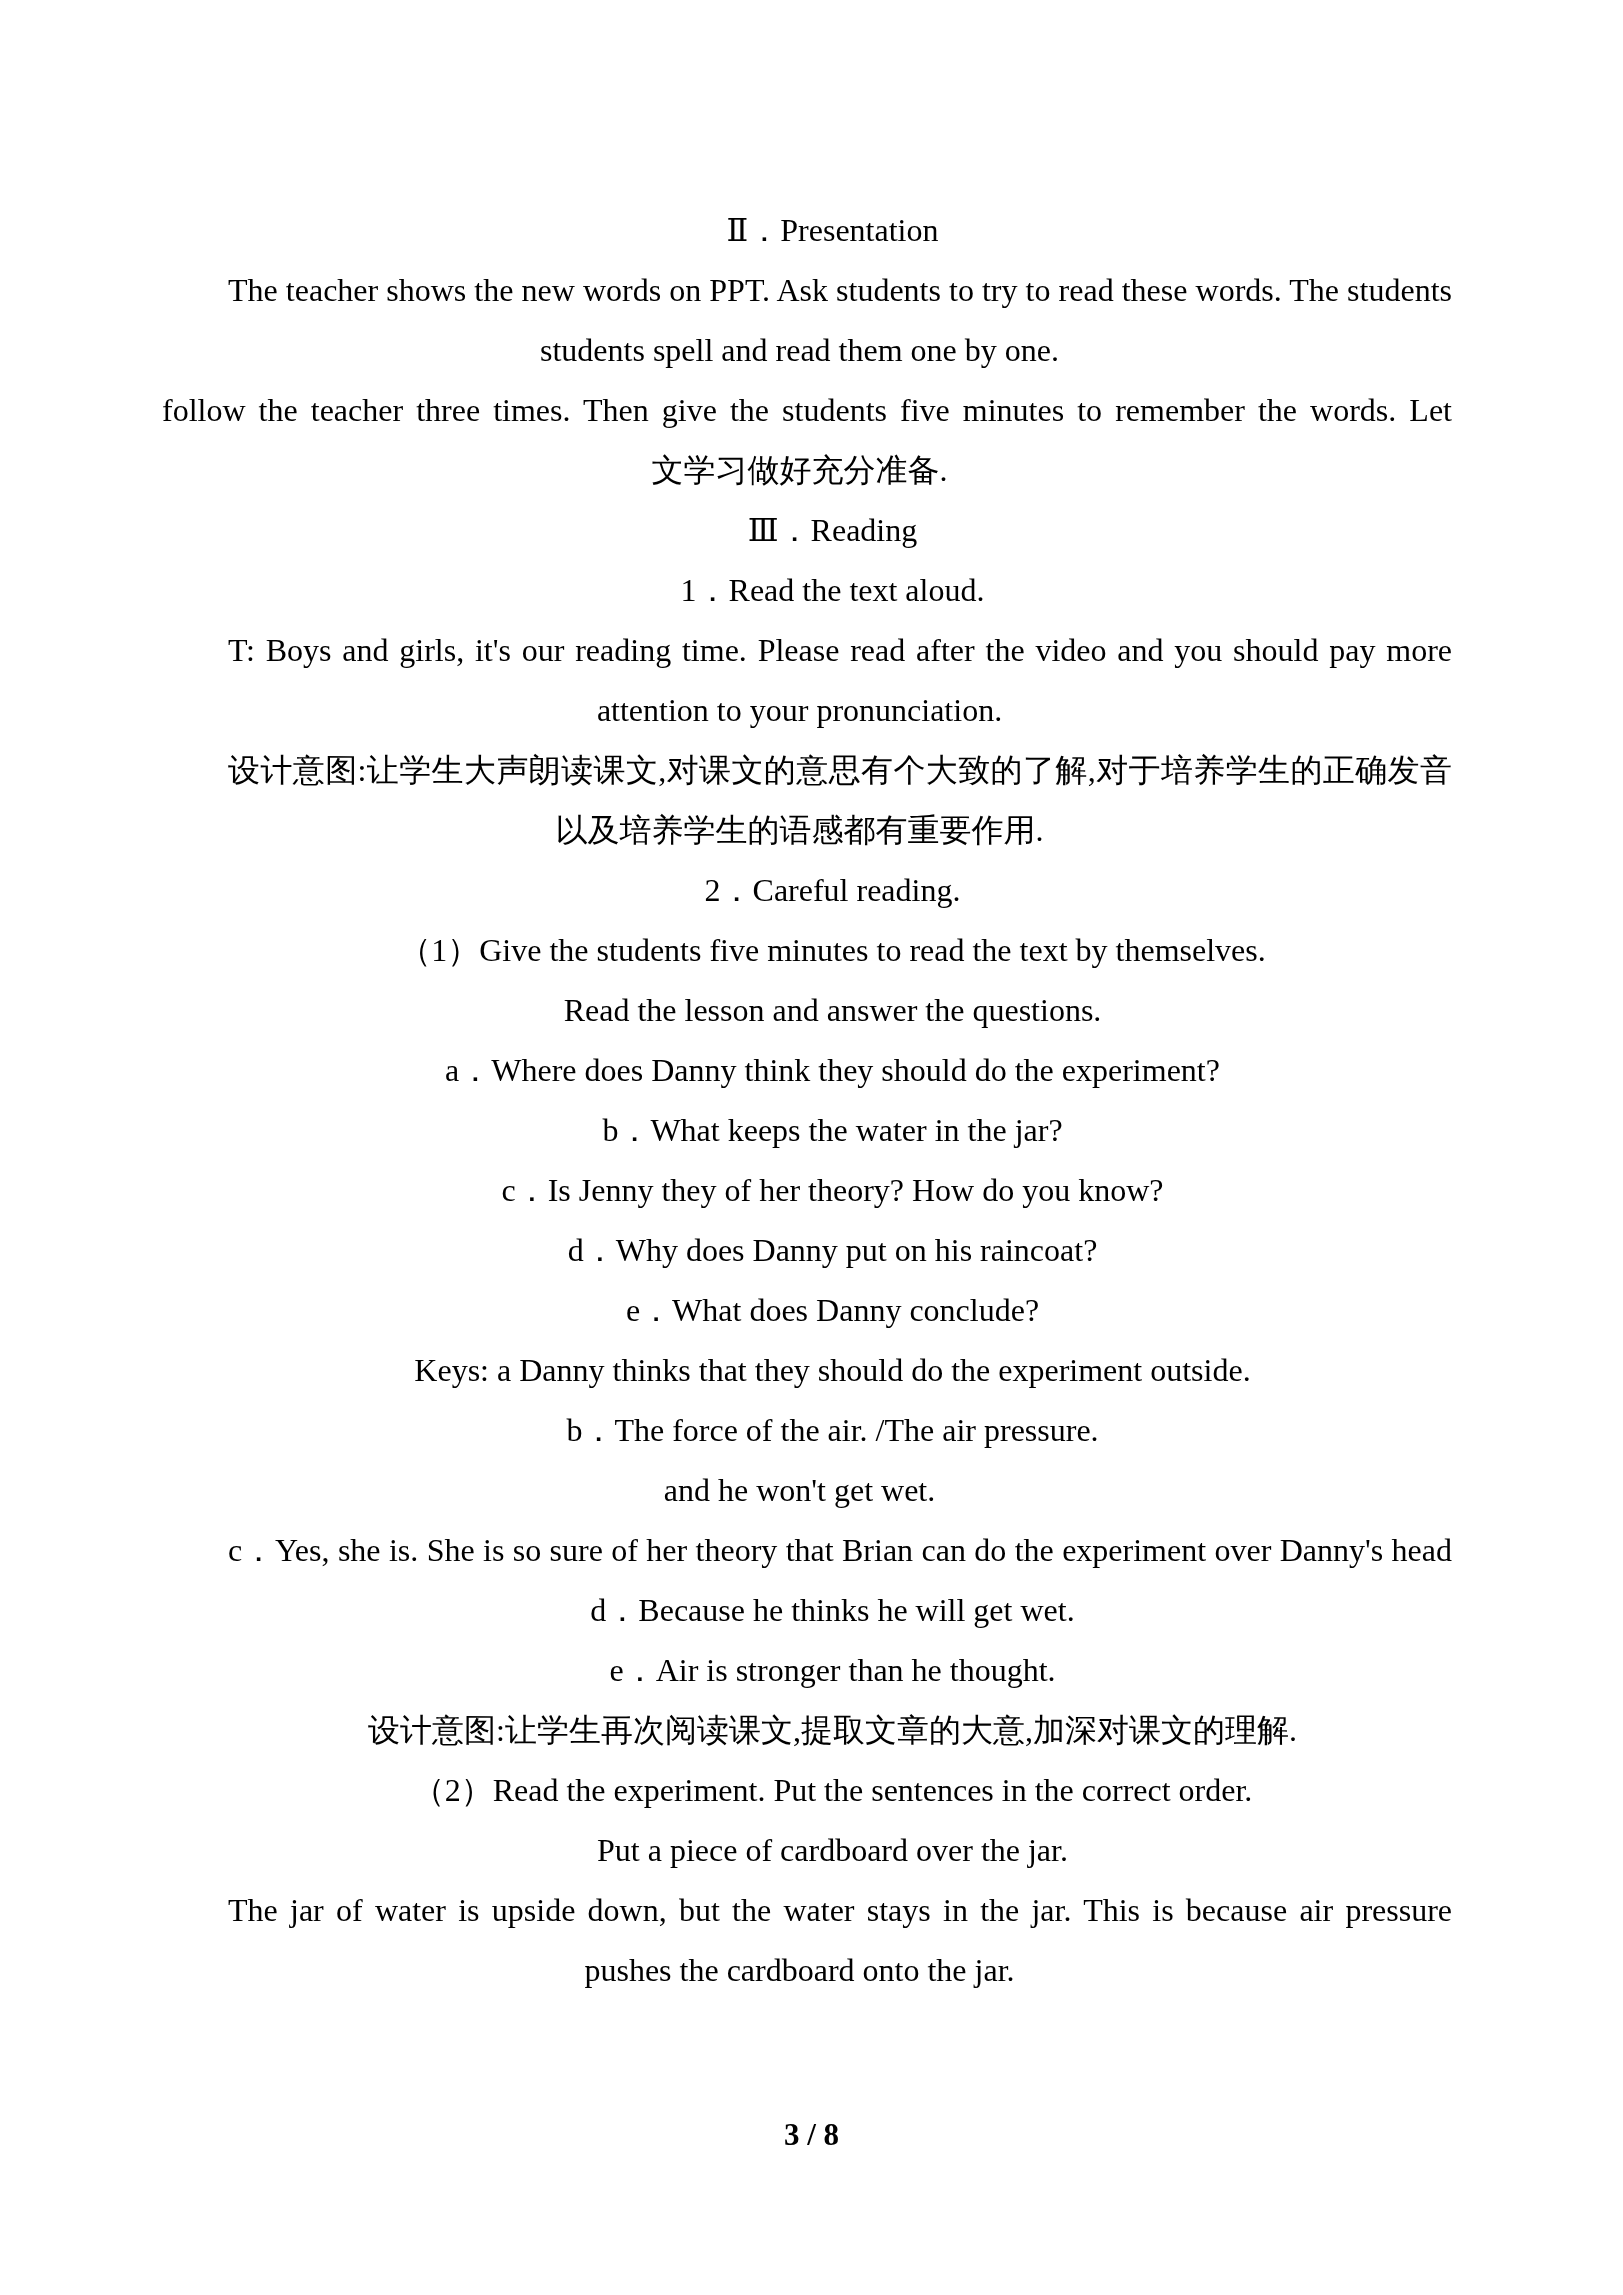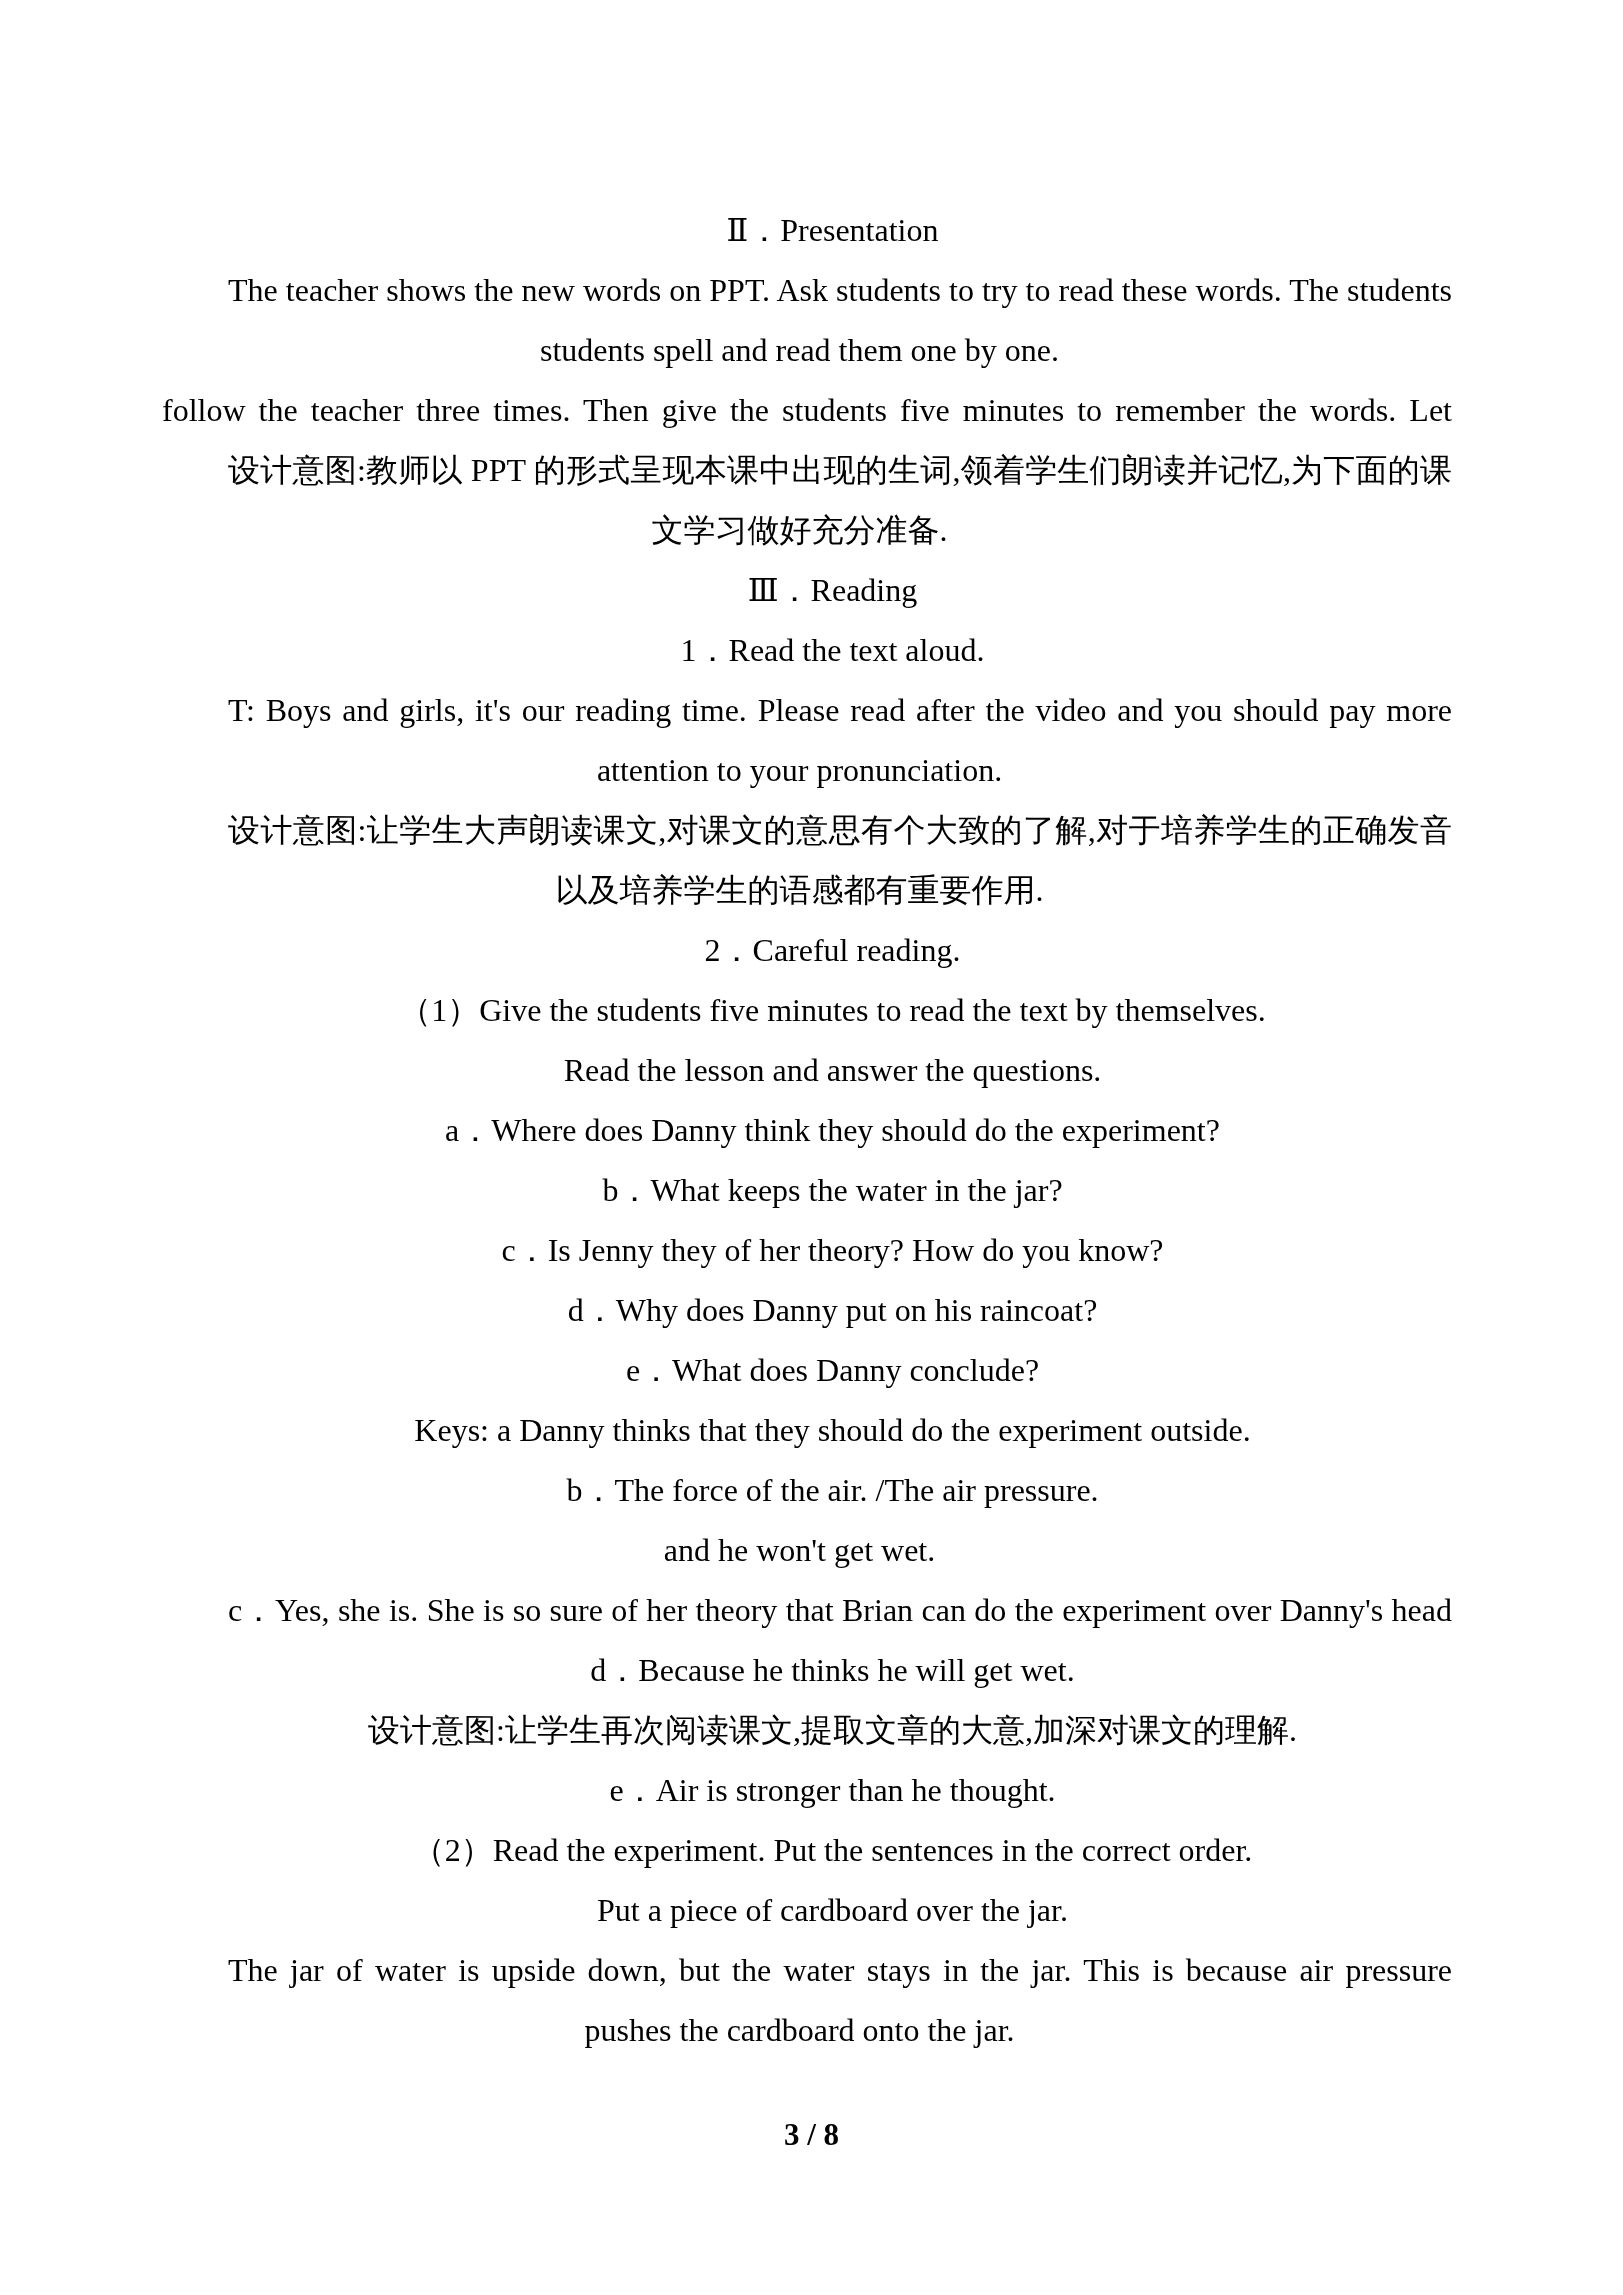--- a/index.html
+++ b/index.html
@@ -40,43 +40,42 @@
 </style>
 </head>
 <body>
 
 <div class="page">
   <div class="content">
     <div class="line indent">Ⅱ．Presentation</div>
     <div class="line indent justify">The teacher shows the new words on PPT. Ask students to try to read these words. The students</div>
     <div class="line">students spell and read them one by one.</div>
     <div class="line justify">follow the teacher three times. Then give the students five minutes to remember the words. Let</div>
-    <div class="line indent justify">设计意图:教师以 PPT 的形式呈现本课中出现的生词,领着学生们朗读并记忆,为下面的课</div>
     <div class="line">文学习做好充分准备.</div>
     <div class="line indent">Ⅲ．Reading</div>
     <div class="line indent">1．Read the text aloud.</div>
     <div class="line indent justify">T: Boys and girls, it's our reading time. Please read after the video and you should pay more</div>
     <div class="line">attention to your pronunciation.</div>
     <div class="line indent justify">设计意图:让学生大声朗读课文,对课文的意思有个大致的了解,对于培养学生的正确发音</div>
     <div class="line">以及培养学生的语感都有重要作用.</div>
     <div class="line indent">2．Careful reading.</div>
     <div class="line indent">（1）Give the students five minutes to read the text by themselves.</div>
     <div class="line indent">Read the lesson and answer the questions.</div>
     <div class="line indent">a．Where does Danny think they should do the experiment?</div>
     <div class="line indent">b．What keeps the water in the jar?</div>
     <div class="line indent">c．Is Jenny they of her theory? How do you know?</div>
     <div class="line indent">d．Why does Danny put on his raincoat?</div>
     <div class="line indent">e．What does Danny conclude?</div>
     <div class="line indent">Keys: a Danny thinks that they should do the experiment outside.</div>
     <div class="line indent">b．The force of the air. /The air pressure.</div>
     <div class="line">and he won't get wet.</div>
     <div class="line indent justify">c．Yes, she is. She is so sure of her theory that Brian can do the experiment over Danny's head</div>
     <div class="line indent">d．Because he thinks he will get wet.</div>
+    <div class="line indent">e．Air is stronger than he thought.</div>
     <div class="line indent">设计意图:让学生再次阅读课文,提取文章的大意,加深对课文的理解.</div>
-    <div class="line indent">e．Air is stronger than he thought.</div>
     <div class="line indent">（2）Read the experiment. Put the sentences in the correct order.</div>
     <div class="line indent">Put a piece of cardboard over the jar.</div>
     <div class="line indent justify">The jar of water is upside down, but the water stays in the jar. This is because air pressure</div>
     <div class="line">pushes the cardboard onto the jar.</div>
   </div>
 
   <div class="footer">3 / 8</div>
 </div>
 
 

